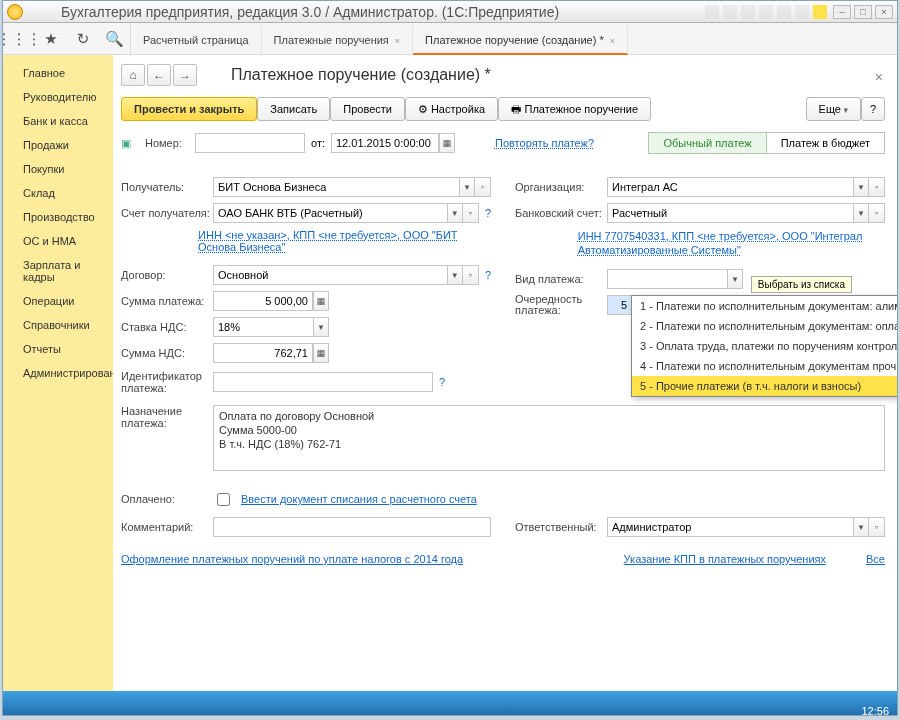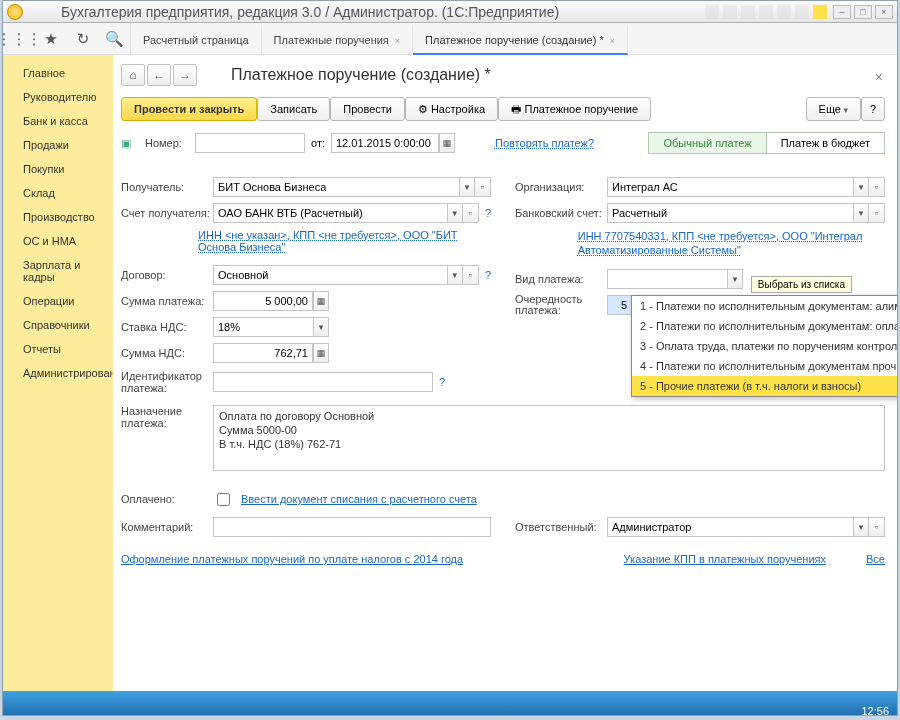--- a/index.html
+++ b/index.html
@@ -10,21 +10,21 @@
   .titlebar .orb { width: 16px; height: 16px; border-radius: 50%; background: radial-gradient(#ffe28a,#f9b700); margin-right: 6px; border:1px solid #c08a00; }
   .titlebar .title { flex: 1; color: #555; font-size: 14px; padding-left: 32px; }
   .titlebar .sys { display: flex; gap: 3px; }
   .sysbtn { width: 18px; height: 14px; background: #eee; border: 1px solid #bbb; text-align: center; line-height: 12px; font-size: 9px; color: #666; cursor: pointer; }
 
   .toolbar { height: 32px; background: #f5f5f5; border-bottom: 1px solid #dcdcdc; display: flex; align-items: stretch; }
   .toolbtn { width: 32px; display: flex; align-items: center; justify-content: center; color: #555; font-size: 15px; cursor: pointer; }
   .tabs { display: flex; align-items: flex-end; height: 32px; }
   .tab { padding: 0 12px; height: 30px; line-height: 30px; border-right: 1px solid #e4e4e4; color: #444; position: relative; cursor: pointer; }
   .tab .close { font-size: 9px; color: #999; margin-left: 6px; }
-  .tab.active { border-bottom: 2px solid #3b82f6; font-weight: normal; color: #333; }
+  .tab.active { border-bottom: 2px solid #f97316; font-weight: normal; color: #333; }
 
   .body { display: flex; height: calc(100% - 54px); }
   .sidebar { width: 110px; background: #fdec9b; padding: 6px 0; }
   .sidebar .item { padding: 6px 20px; color: #333; cursor: pointer; display: block; }
 
   .main { flex: 1; padding: 6px 12px 0 8px; overflow: hidden; background: #fff; position: relative; }
   .topnav { display: flex; align-items: center; height: 28px; }
   .navbtn { width: 24px; height: 22px; border: 1px solid #c0c0c0; background: linear-gradient(#fff,#ededed); margin-right: 2px; text-align:center; line-height:20px; color:#555; cursor:pointer; font-size:12px; border-radius:2px;}
   .page-title { font-size: 16px; color: #333; margin-left: 32px; }
   .close-x { position: absolute; right: 14px; top: 14px; color: #888; cursor: pointer; font-size: 14px; }

